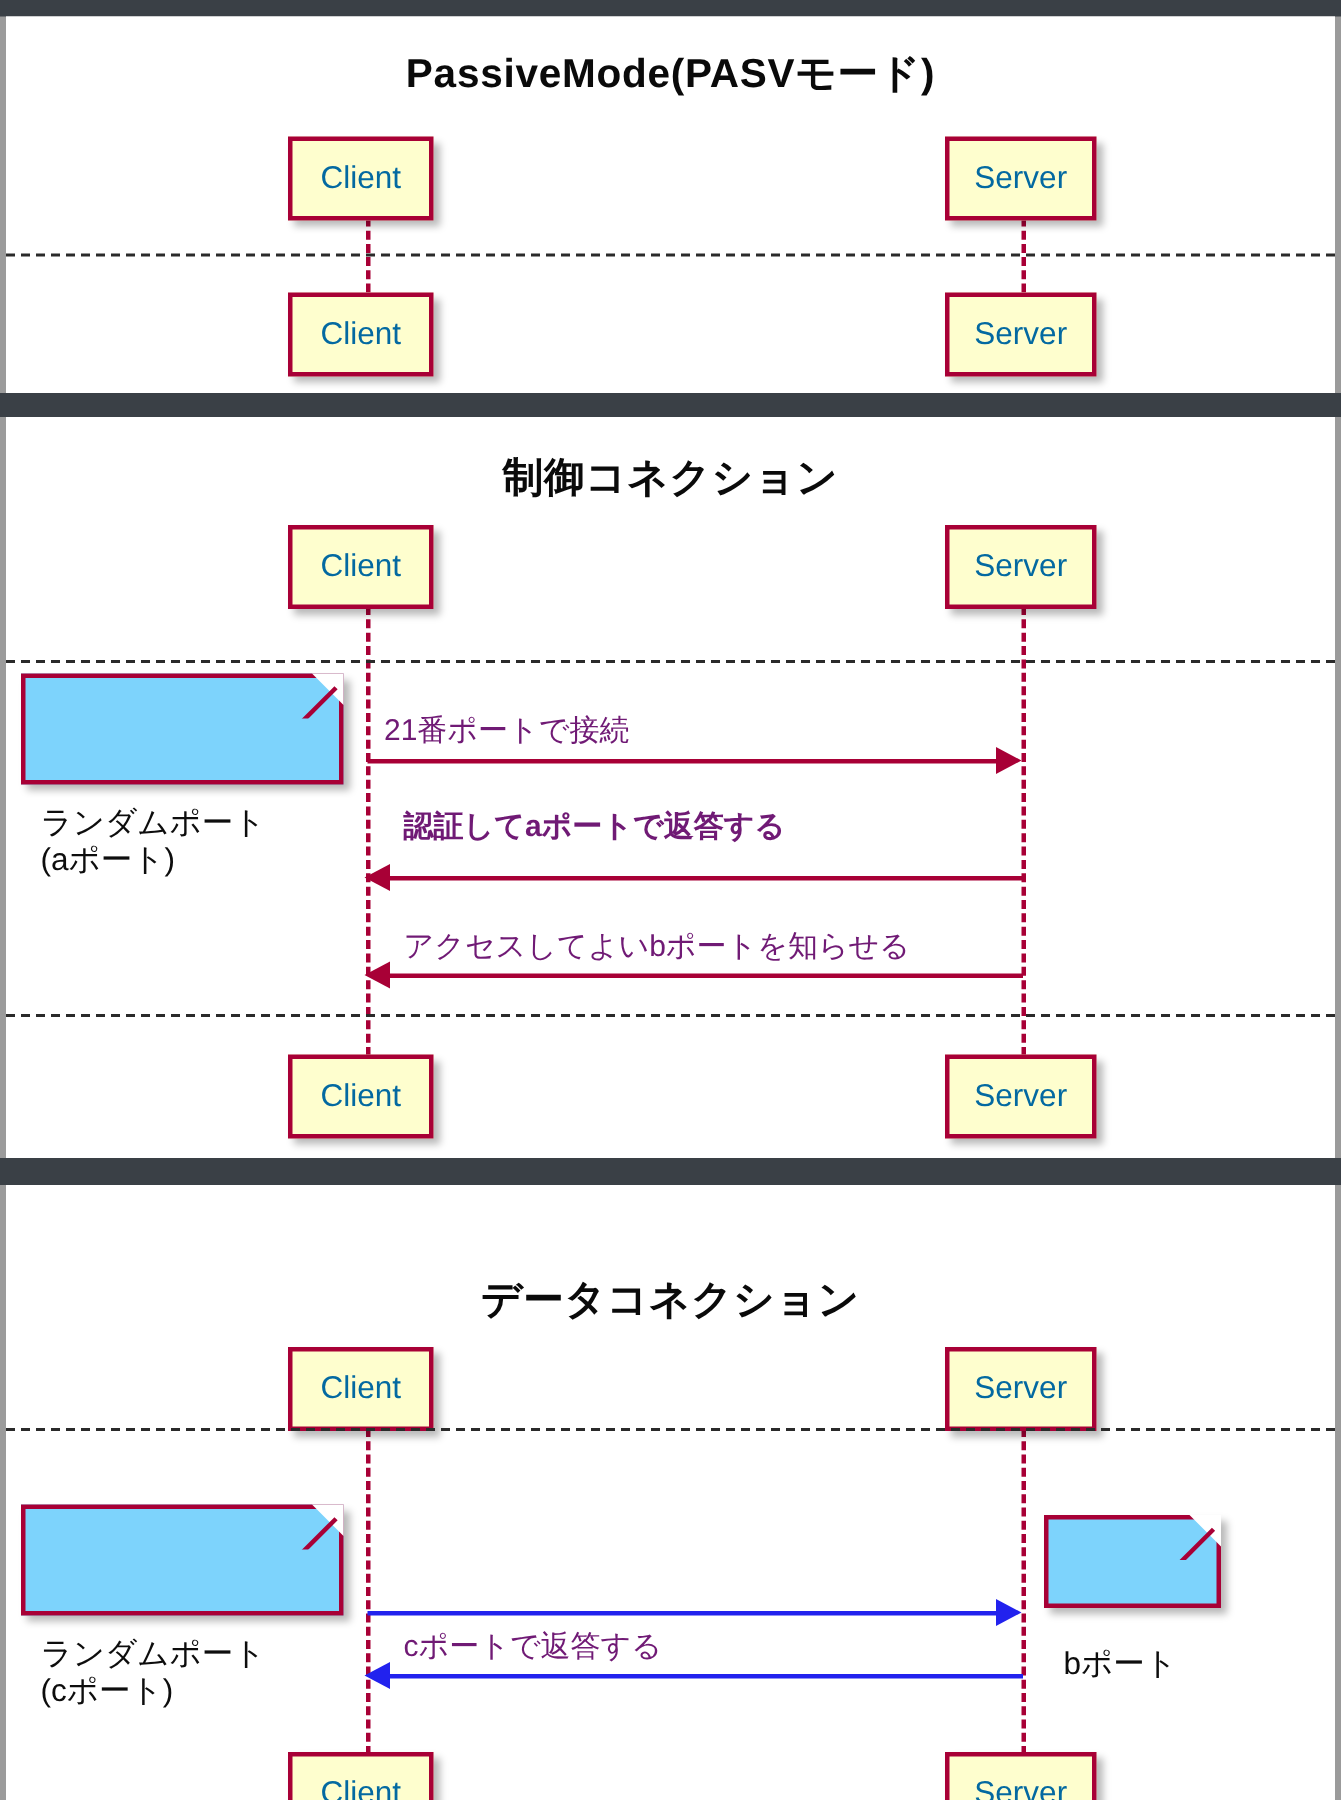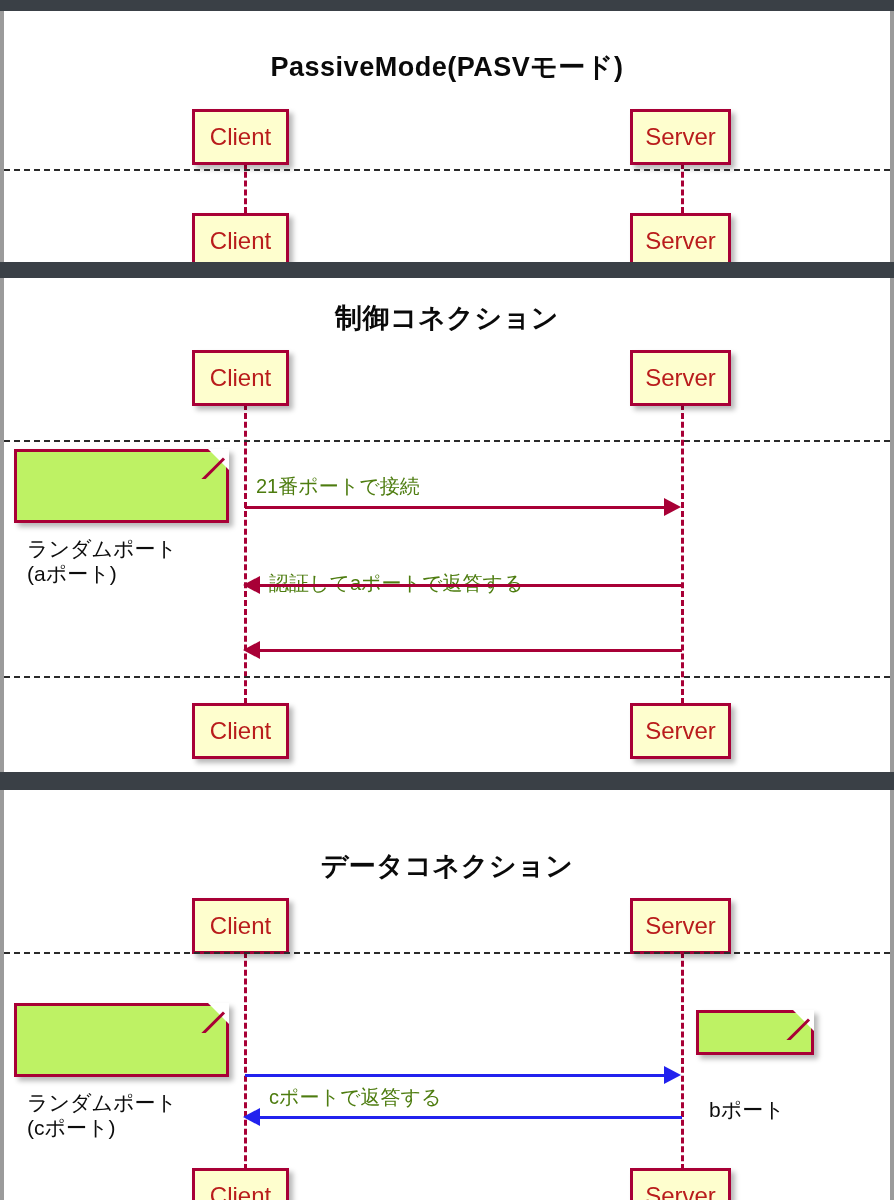--- a/index.html
+++ b/index.html
@@ -47,22 +47,22 @@
     color:#0a0a0a;
     letter-spacing:.5px;
     white-space:nowrap;
   }
   
   .participant{
     position:absolute;
     box-sizing:border-box;
     background:#fefece;
     border:3px solid #a80036;
-    color:#b91c1c;
-    font-size:24px;
+    color:#0369a1;
+    font-size:21px;
     display:flex;
     align-items:center;
     justify-content:center;
     box-shadow:4px 4px 5px rgba(0,0,0,.28);
     white-space:nowrap;
   }
   
   .lifeline{
     position:absolute;
     width:0;
@@ -95,28 +95,28 @@
   .arrow-head.left{
     border-top:9px solid transparent;
     border-bottom:9px solid transparent;
     border-right:17px solid #a80036;
   }
   .arrow-head.right.blue{ border-left-color:#2222ee; }
   .arrow-head.left.blue{ border-right-color:#2222ee; }
   .msg-label{
     position:absolute;
     font-size:20px;
-    color:#4d7c0f;
+    color:#701a75;
     white-space:nowrap;
   }
   
   .note{
     position:absolute;
     box-sizing:border-box;
-    background:#bef264;
+    background:#7dd3fc;
     border:3px solid #a80036;
     color:#0d0d0d;
     font-size:21px;
     line-height:1.22;
     padding:7px 10px 6px 10px;
     box-shadow:4px 4px 5px rgba(0,0,0,.28);
     white-space:pre-line;
   }
   .note .fold{
     position:absolute;
@@ -146,21 +146,21 @@
 </head>
 <body>
 
 <div id="page">
 
   <div class="edge-left"></div>
   <div class="edge-right"></div>
 
   <div class="bar" style="top:0;height:11px;"></div>
 
-  <div class="panel" style="top:29px;height:251px;">
+  <div class="panel" style="top:11px;height:251px;">
 
     <div class="panel-title" style="top:20px;">PassiveMode(PASVモード)</div>
 
     <div class="lifeline" style="left:240px;top:134px;height:50px;"></div>
     <div class="lifeline" style="left:677px;top:134px;height:50px;"></div>
 
     <div class="participant" style="left:188px;top:80px;width:97px;height:56px;">
       <span>Client</span>
     </div>
     <div class="participant" style="left:626px;top:80px;width:101px;height:56px;">
@@ -198,24 +198,25 @@
       <span class="fold-edge"></span>
       <span class="note-text">ランダムポート
 (aポート)</span>
     </div>
 
     <div class="msg-label" style="left:252px;top:195px;">21番ポートで接続</div>
     <div class="msg-line" style="left:241px;top:228px;width:420px;"></div>
     <div class="arrow-head right" style="left:660px;top:220px;"></div>
 
 
-    <div class="msg-label" style="left:265px;top:292px;">認証してaポートで返答する</div>
+    <div class="msg-label" style="left:265px;top:259px;font-weight:bold;">認証してaポートで返答する</div>
     <div class="msg-line" style="left:256px;top:306px;width:422px;"></div>
     <div class="arrow-head left" style="left:239px;top:298px;"></div>
 
+    <div class="msg-label" style="left:265px;top:339px;">アクセスしてよいbポートを知らせる</div>
     <div class="msg-line" style="left:256px;top:371px;width:422px;"></div>
     <div class="arrow-head left" style="left:239px;top:363px;"></div>
 
     <div class="participant" style="left:188px;top:425px;width:97px;height:56px;">
       <span>Client</span>
     </div>
     <div class="participant" style="left:626px;top:425px;width:101px;height:56px;">
       <span>Server</span>
     </div>
   </div>
@@ -239,21 +240,21 @@
       <span>Server</span>
     </div>
 
     <div class="note" style="left:10px;top:177px;width:215px;height:74px;">
       <span class="fold"></span>
       <span class="fold-edge"></span>
       <span class="note-text">ランダムポート
 (cポート)</span>
     </div>
 
-    <div class="note" style="left:692px;top:184px;width:118px;height:45px;">
+    <div class="note" style="left:692px;top:184px;width:118px;height:62px;">
       <span class="fold"></span>
       <span class="fold-edge"></span>
       <span class="note-text">bポート</span>
     </div>
 
     <div class="msg-line blue" style="left:241px;top:248px;width:420px;"></div>
     <div class="arrow-head right blue" style="left:660px;top:240px;"></div>
 
     <div class="msg-label" style="left:265px;top:258px;">cポートで返答する</div>
     <div class="msg-line blue" style="left:256px;top:290px;width:422px;"></div>

